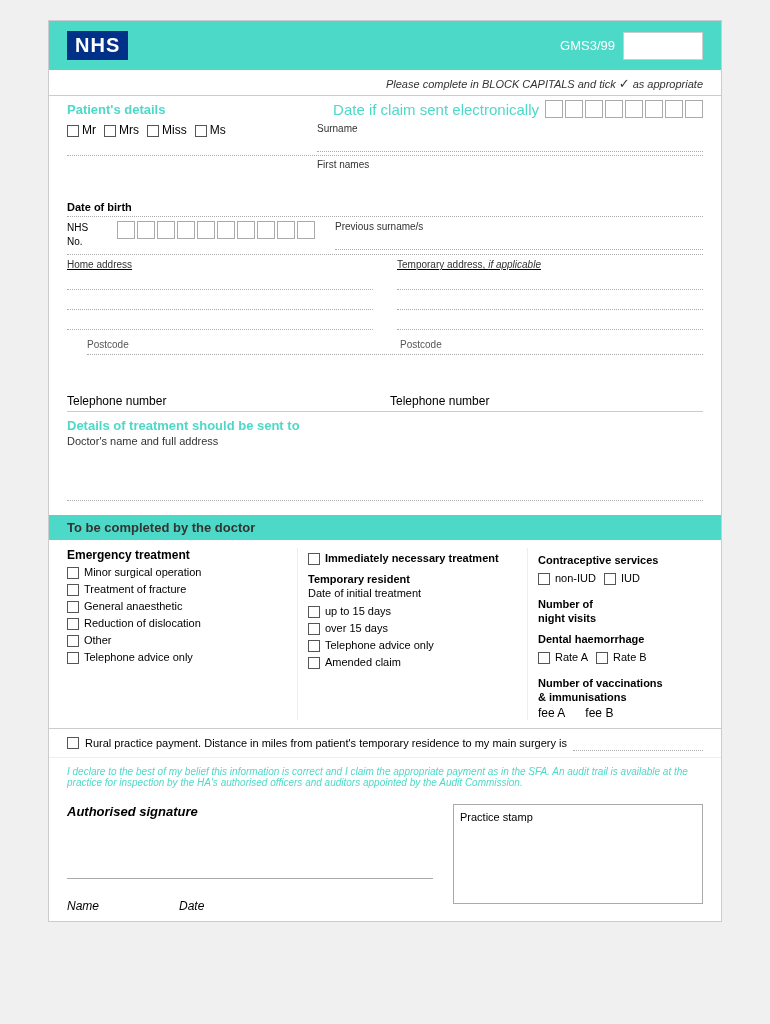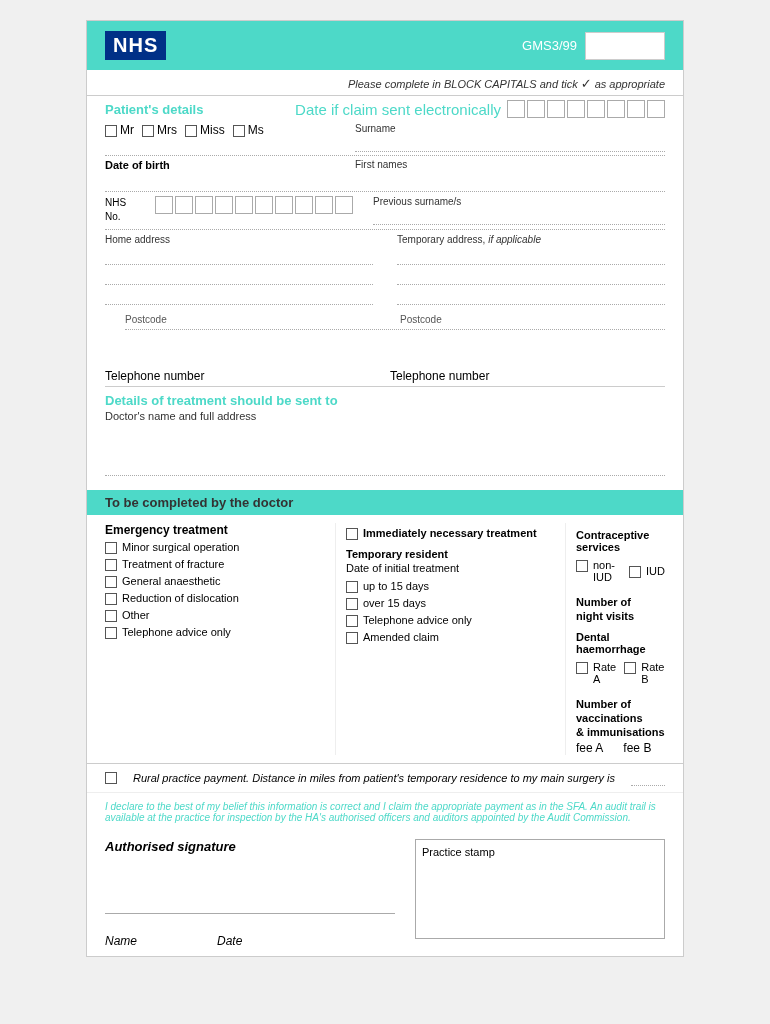--- a/index.html
+++ b/index.html
@@ -7,21 +7,21 @@
       font-family: Arial, Helvetica, sans-serif;
       font-size: 12px;
       background: #f0f0f0;
       display: flex;
       justify-content: center;
       align-items: flex-start;
       min-height: 1024px;
       padding: 20px;
     }
     .page {
-      width: 598px;
+      width: 674px;
       background: #fff;
       border: 1px solid #ccc;
       padding: 0;
     }
 
     
     .header {
       background: #4dd9c8;
       padding: 10px 18px;
       display: flex;
@@ -148,20 +148,21 @@
     .nhs-boxes {
       display: flex;
       gap: 2px;
       flex-wrap: nowrap;
     }
 
     .address-row {
       display: flex;
       gap: 24px;
       padding: 4px 0;
+      text-decoration: underline;
     }
     .address-col {
       flex: 1;
     }
     .address-label {
       font-size: 10px;
       color: #333;
     }
     .address-line {
       border-bottom: 1px dotted #aaa;
@@ -265,22 +266,21 @@
       gap: 8px;
     }
 
     
     .rural-row {
       border-top: 1px solid #ccc;
       padding: 6px 18px;
       font-size: 11px;
       display: flex;
       align-items: center;
-      gap: 16px;
-      font-style: italic;
+      gap: 6px;
     }
 
     .declaration {
       padding: 8px 18px;
       font-style: italic;
       font-size: 10px;
       color: #4dd9c8;
       border-top: 1px solid #eee;
     }
 
@@ -389,21 +389,21 @@
           <span>Ms</span>
         </div>
       </div>
       <div style="flex:1; border-left:none;">
         <div style="font-size:10px; color:#333;">Surname</div>
         <div style="height:18px; border-bottom:1px dotted #aaa;"></div>
       </div>
     </div>
 
     <div style="display:flex; align-items:flex-start; padding:3px 0; border-bottom:1px dotted #aaa;">
-      <div style="width:250px; font-weight:bold; font-size:11px;">Date of birth</div>
+      <div style="width:250px; font-weight:bold; font-size:11px;margin-top:42px;">Date of birth</div>
       <div style="flex:1;">
         <div style="font-size:10px; color:#333;">First names</div>
         <div style="height:18px;"></div>
       </div>
     </div>
 
     <div class="nhs-row">
       <div class="nhs-label-col">NHS<br>No.</div>
       <div class="nhs-boxes">
         <div class="date-box"></div>

